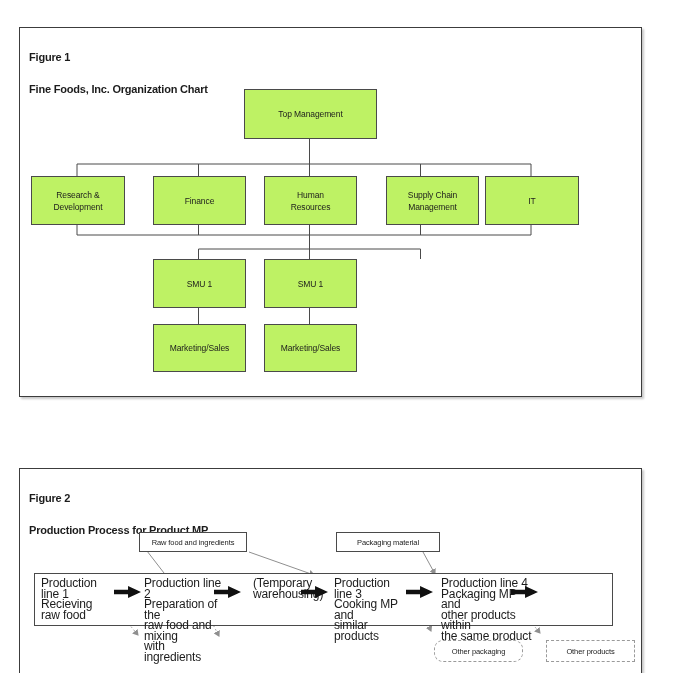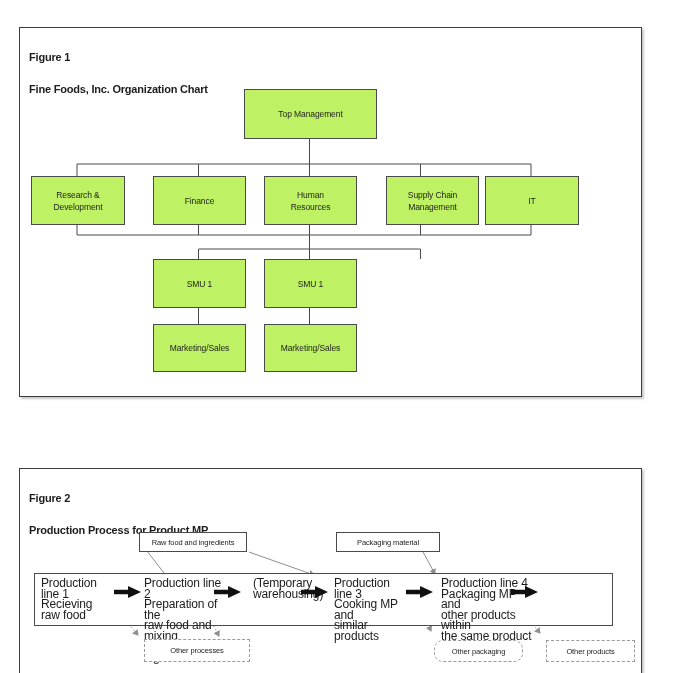--- a/index.html
+++ b/index.html
@@ -146,16 +146,15 @@
 Packaging MP and
 other products within
 the same product group</div>
 
   <div class="flow-arrow" style="left:94px;top:117px;"></div>
   <div class="flow-arrow" style="left:194px;top:117px;"></div>
   <div class="flow-arrow" style="left:281px;top:117px;"></div>
   <div class="flow-arrow" style="left:386px;top:117px;"></div>
   <div class="flow-arrow" style="left:491px;top:117px;"></div>
 
-  <div class="dashedbox" style="left:124px;top:170px;width:104px;height:21px;">Other processes</div>
   <div class="dashedbox" style="left:414px;top:171px;width:87px;height:20px;border-radius:9px;">Other packaging</div>
   <div class="dashedbox" style="left:526px;top:171px;width:87px;height:20px;">Other products</div>
 </div>
 
 </body></html>

